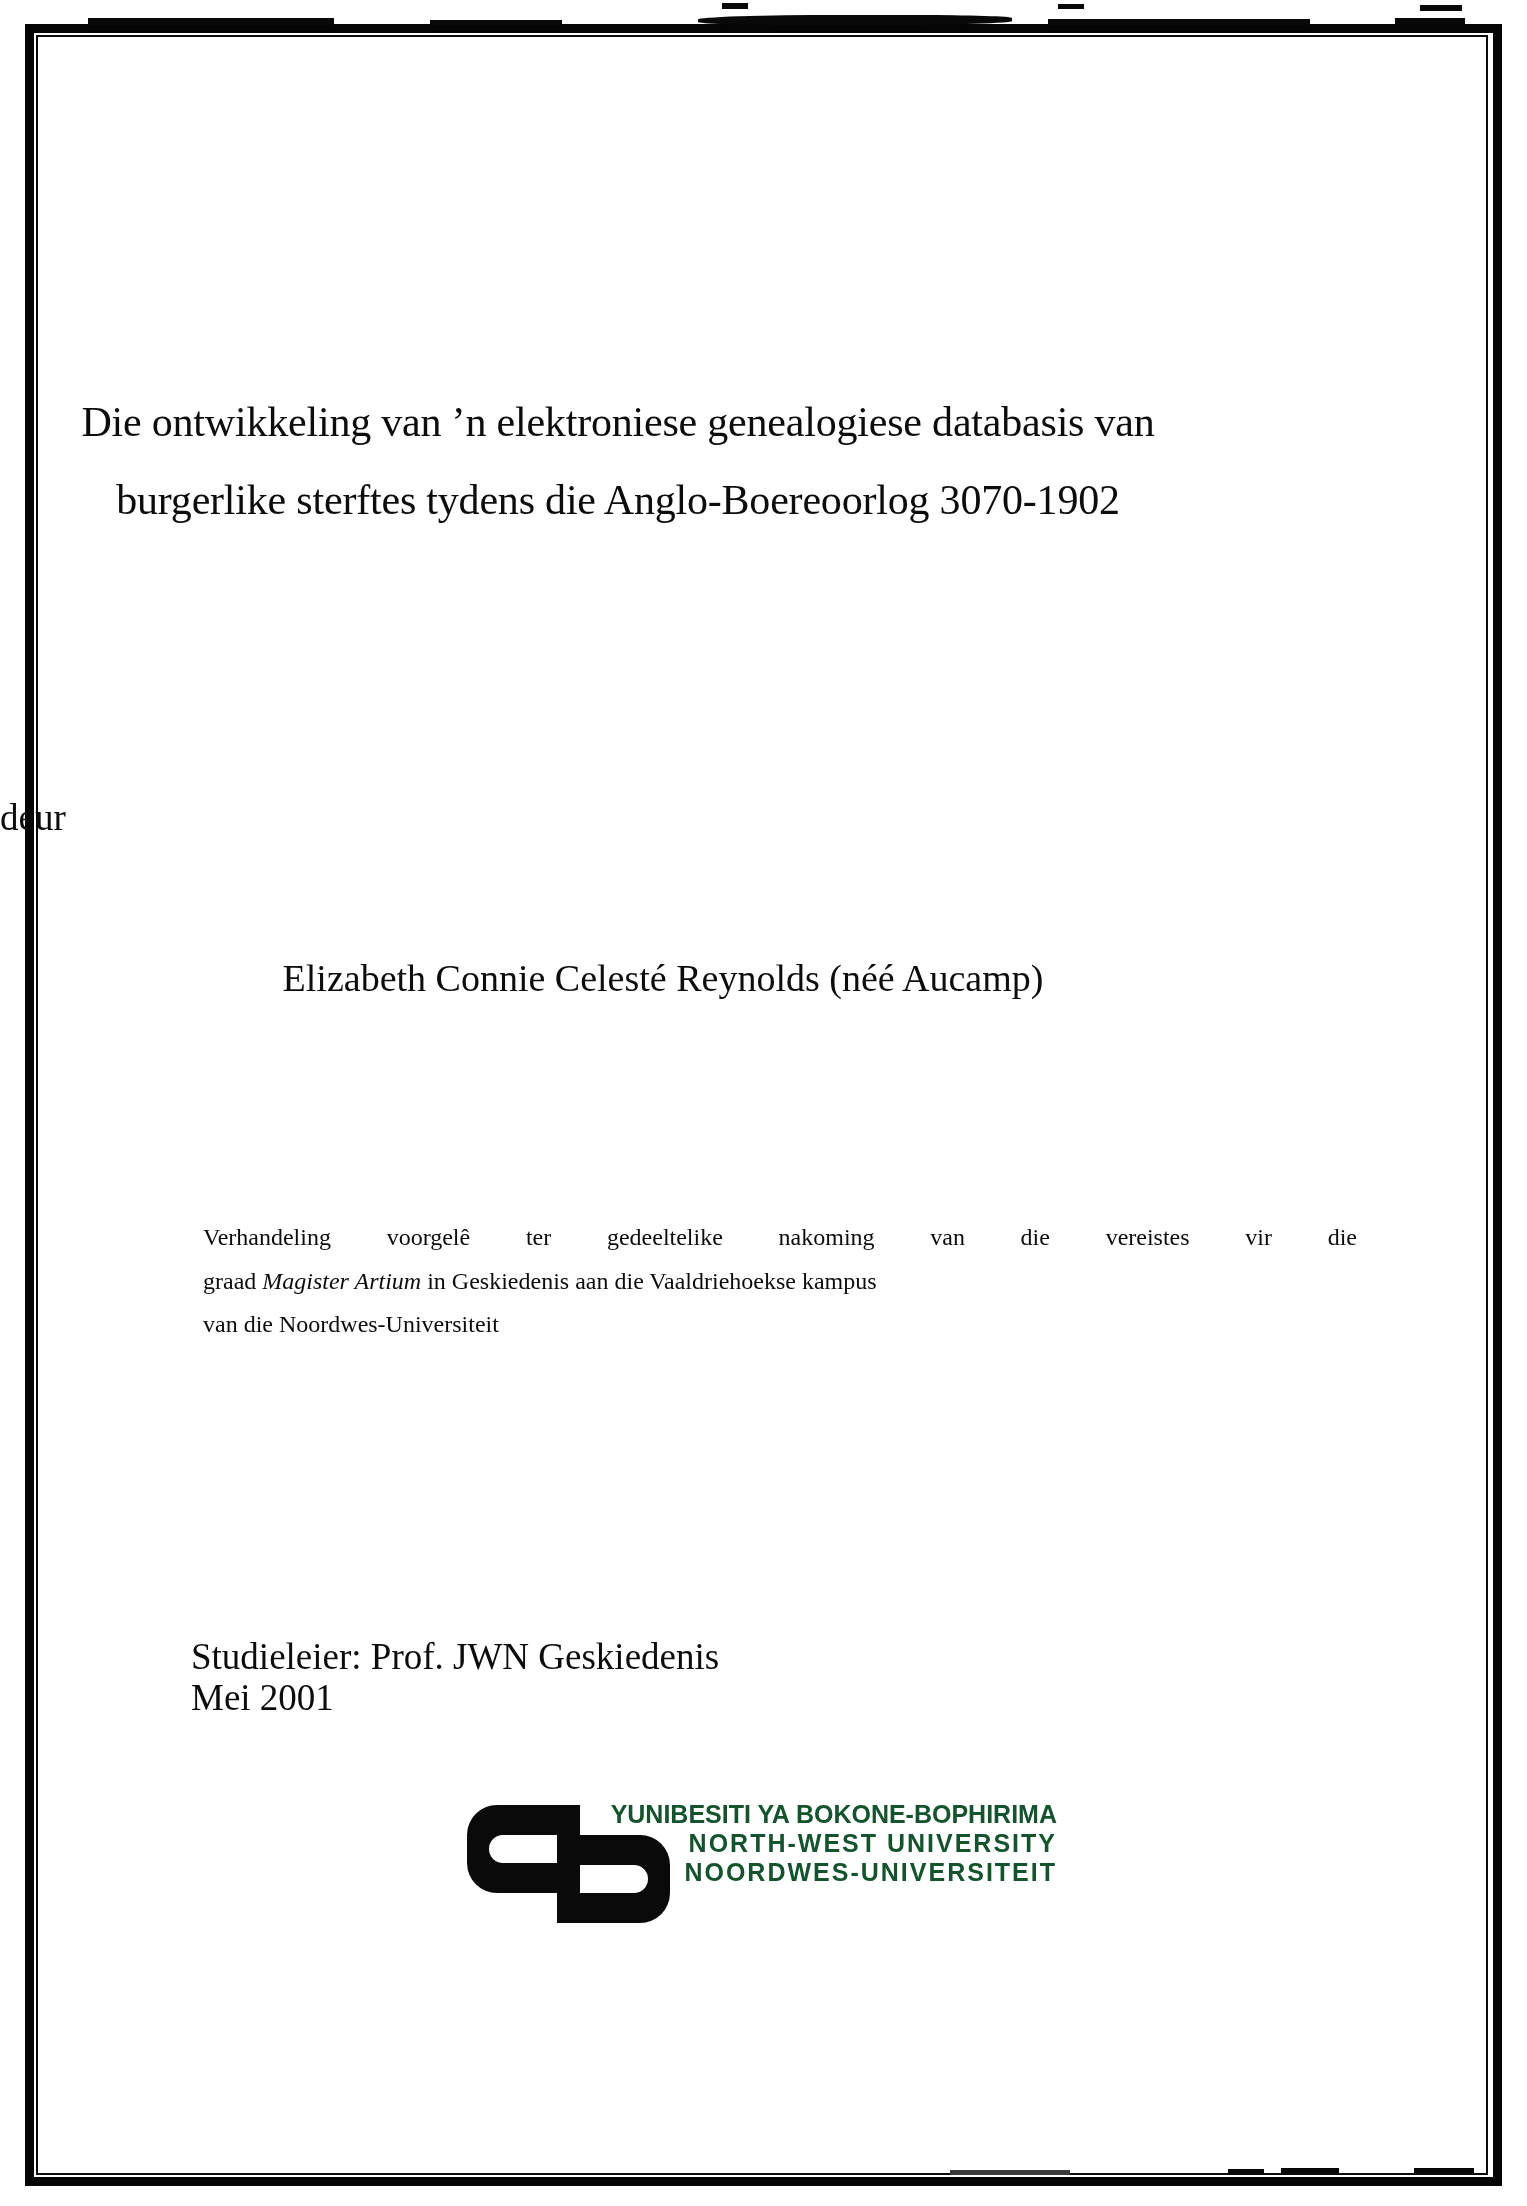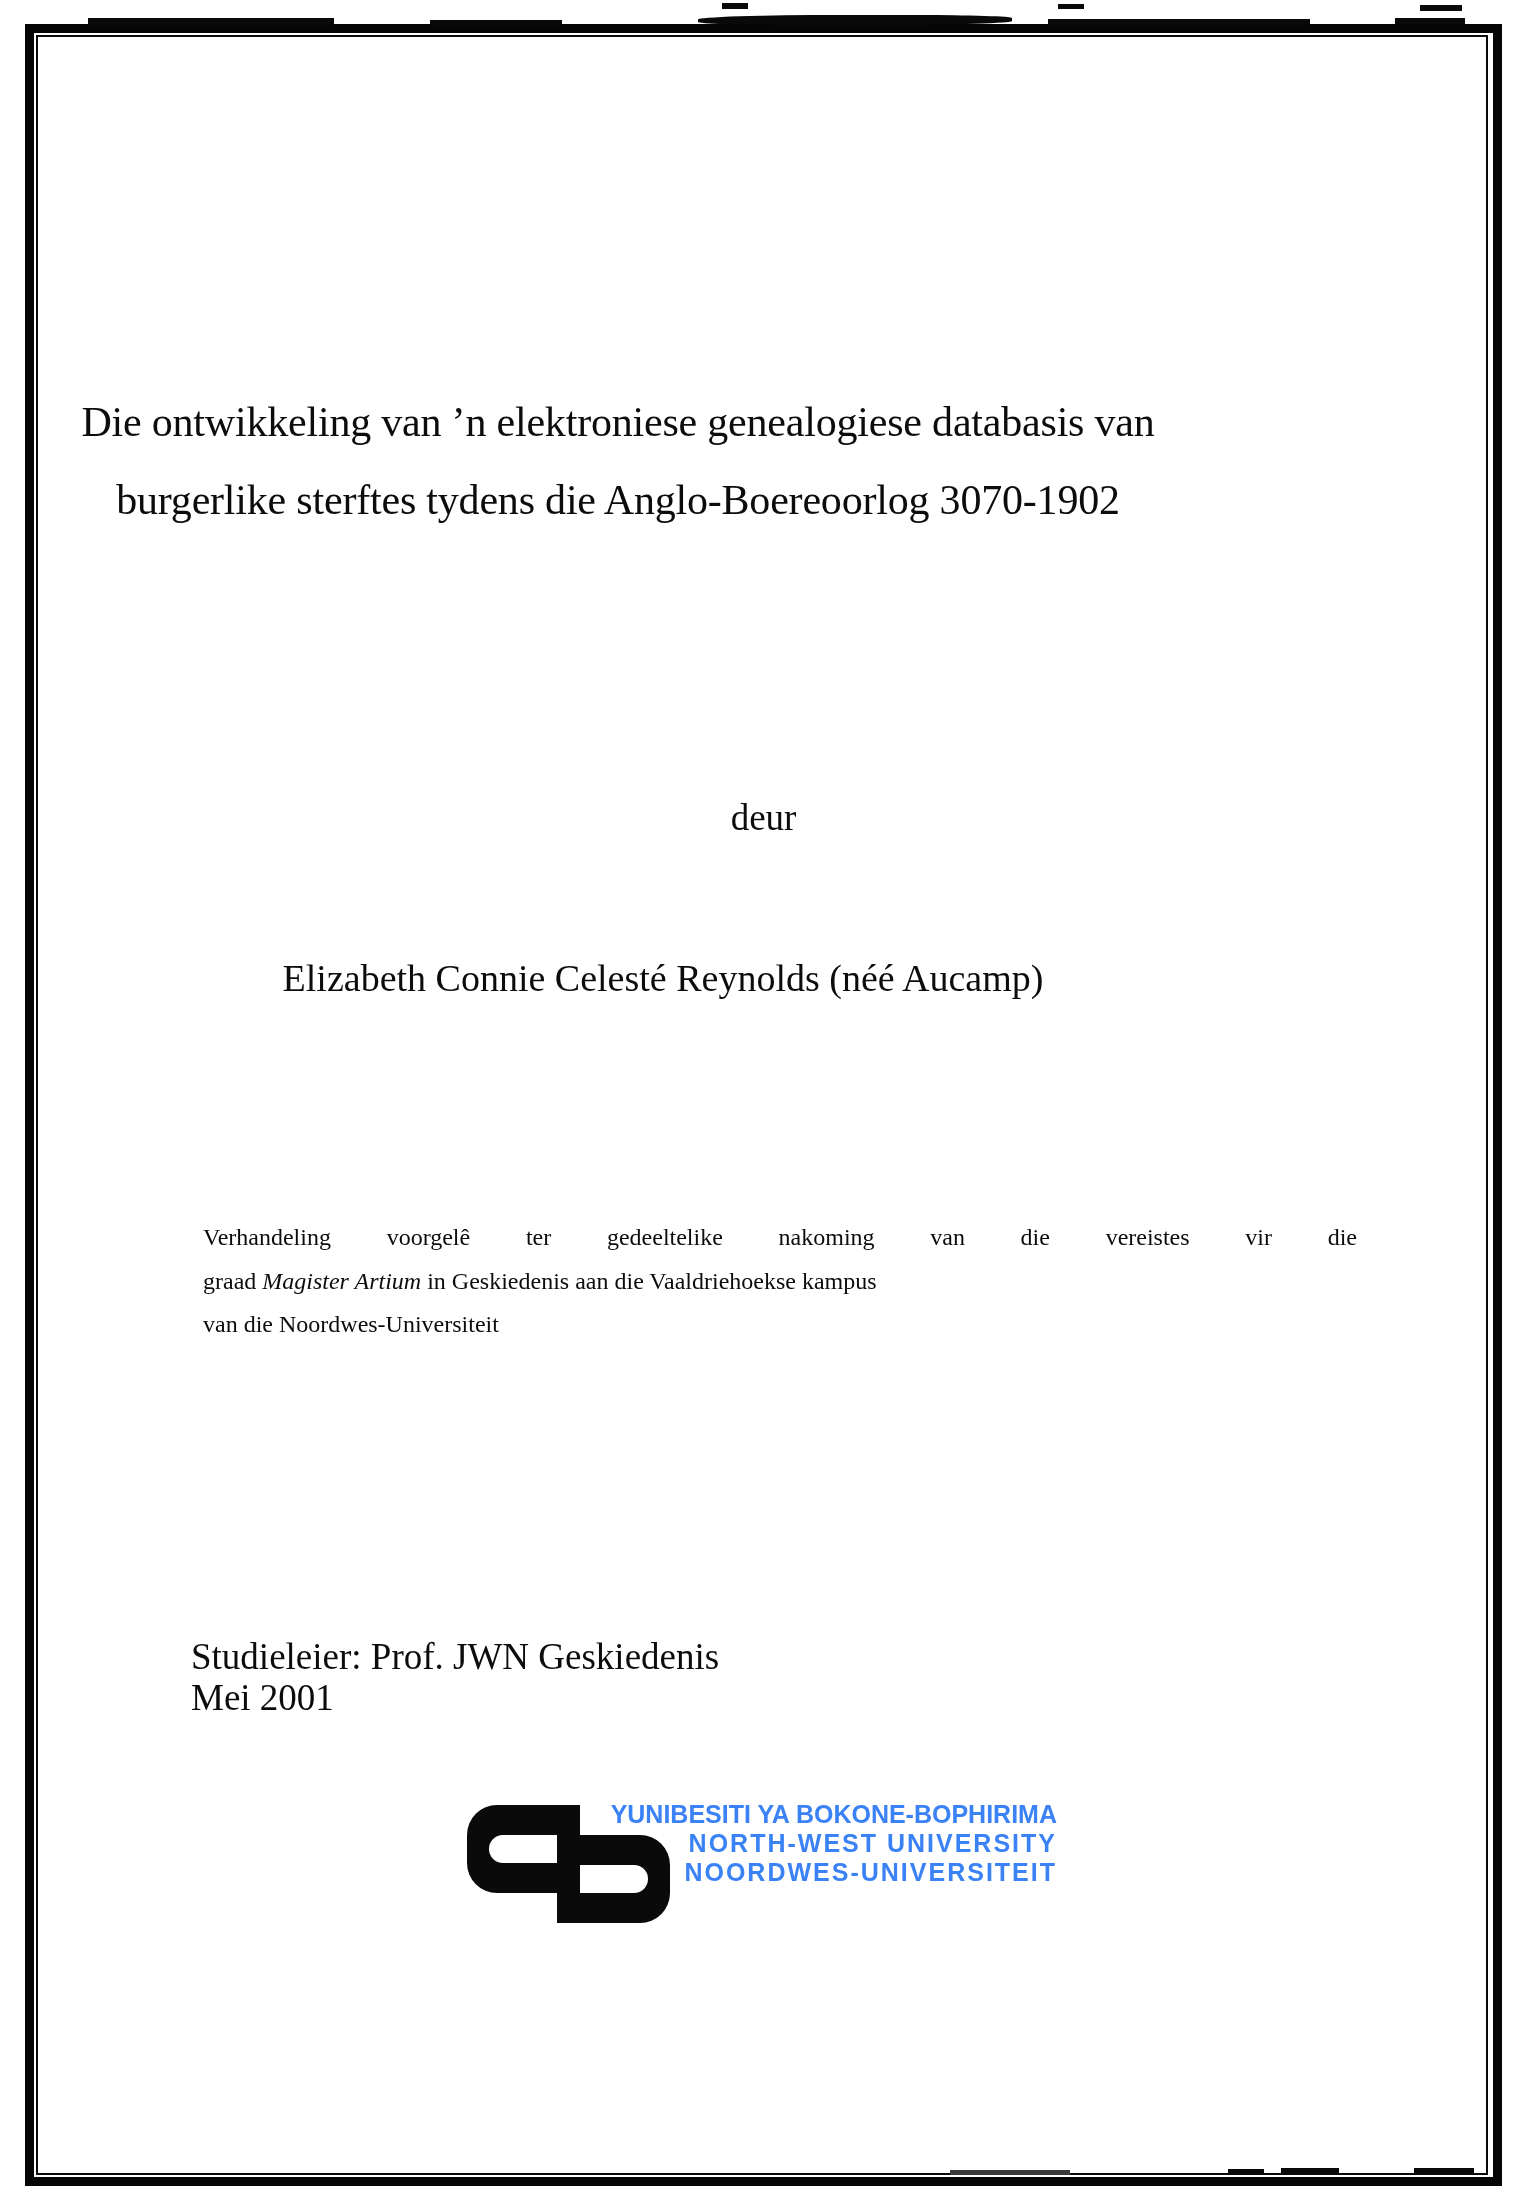--- a/index.html
+++ b/index.html
@@ -42,21 +42,21 @@
   .a11 { left: 1414px; top: 2168px; width: 60px; height: 7px; }
   .a12 { left: 950px;  top: 2170px; width: 120px; height: 5px; }
   
   .title-block {
     position: absolute; left: 0; top: 383px; width: 1236px;
     text-align: center;
     font-size: 42px; line-height: 78px; letter-spacing: -0.2px;
   }
   .byline {
     position: absolute; left: 0; top: 799px; width: 1527px;
-    text-align: center; font-size: 37px; line-height: 38px;
+    text-align: left; font-size: 37px; line-height: 38px;
   }
   .author-line {
     position: absolute; left: 0; top: 959px; width: 1326px;
     text-align: center; font-size: 38px; line-height: 39px;
   }
   .statement {
     position: absolute; left: 203px; top: 1216px; width: 1154px;
     font-size: 24px; line-height: 43.5px; text-align: left;
   }
   .statement .just { display: block; text-align: justify; text-align-last: justify; }
@@ -65,21 +65,21 @@
   .supervisor-block {
     position: absolute; left: 191px; top: 1636px;
     font-size: 37px; line-height: 41px;
   }
   
   .logo-mark { position: absolute; left: 467px; top: 1805px; }
   .logo-text {
     position: absolute; right: 470px; top: 1800px;
     font-family: "Liberation Sans", sans-serif;
     font-weight: 700; font-size: 25px; line-height: 29px;
-    text-align: right; color: #3b82f6; white-space: nowrap;
+    text-align: right; color: #14532d; white-space: nowrap;
   }
   .logo-text .sp { letter-spacing: 2px; }
 </style>
 </head>
 <body>
 
 <div class="page">
 
   <div class="frame-outer"></div>
   <div class="frame-inner"></div>

